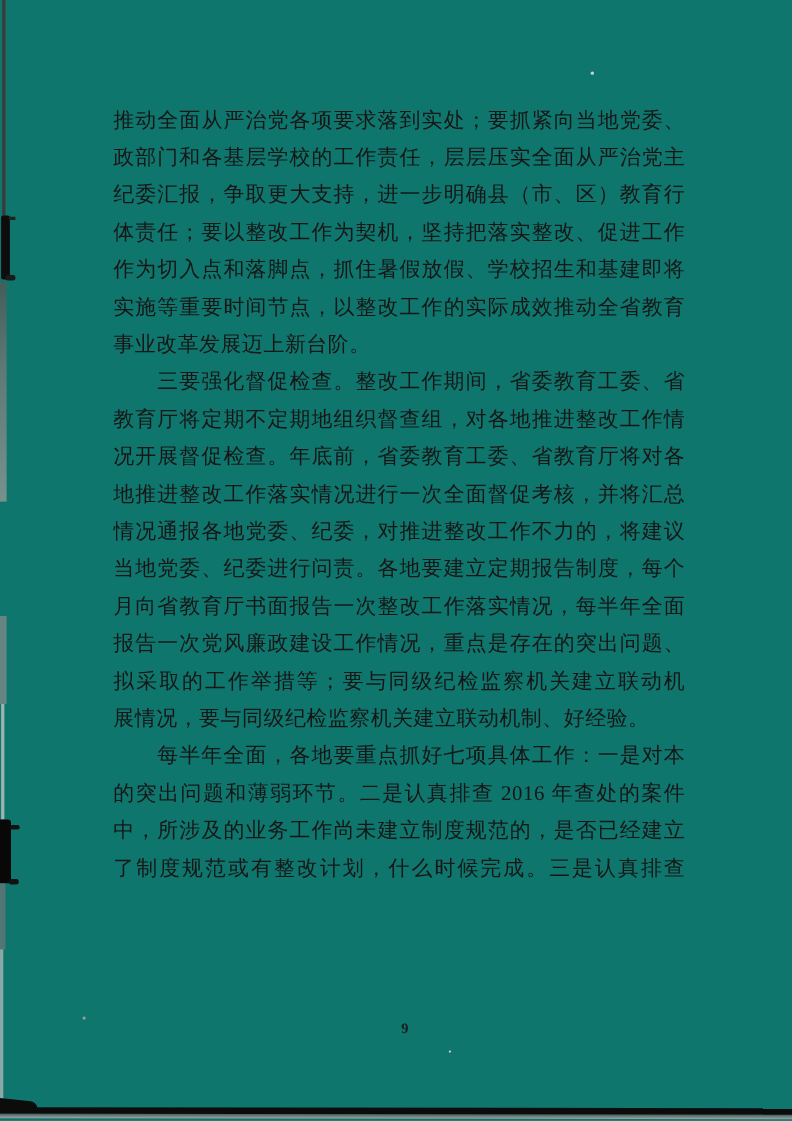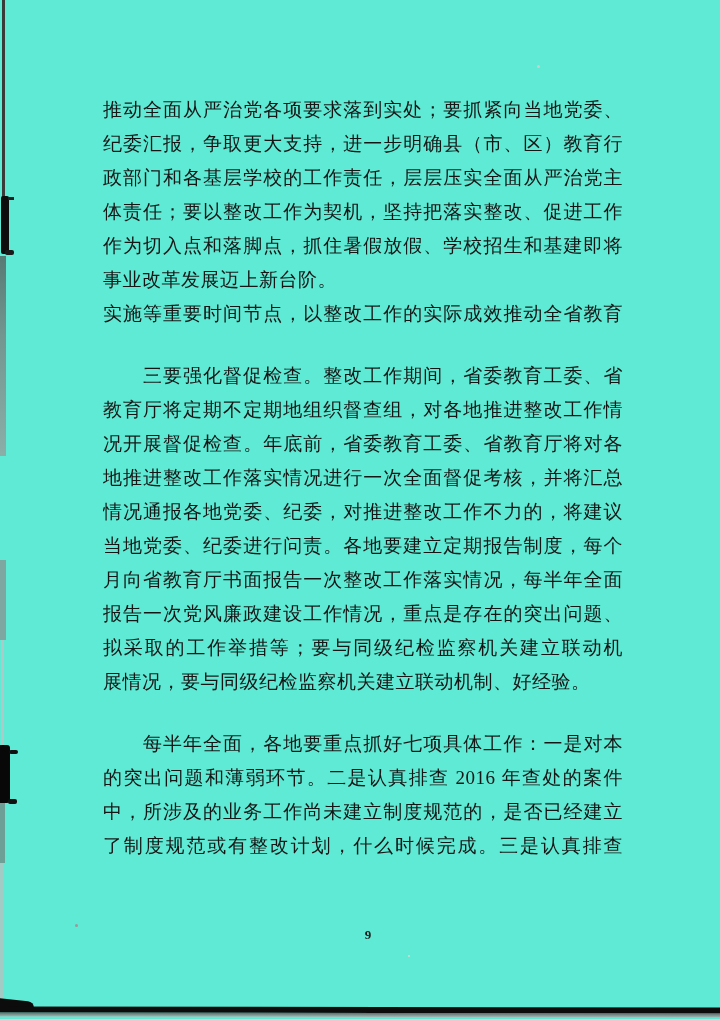--- a/index.html
+++ b/index.html
@@ -4,41 +4,41 @@
 <style>
   html, body {
     margin: 0;
     padding: 0;
     background: #e8e8e8;
   }
   .page {
     position: relative;
     width: 720px;
     height: 1019px;
-    background: #5eead4;
+    background: #0f766e;
     overflow: hidden;
     font-family: "Liberation Serif", "DejaVu Serif", serif;
   }
   .textblock {
     position: absolute;
     left: 103px;
     top: 93px;
     width: 520px;
   }
   .line {
     height: 34px;
     line-height: 34px;
     font-size: 19px;
     color: #161616;
     text-align: justify;
     text-align-last: justify;
     letter-spacing: 0.5px;
     overflow: hidden;
   }
-  .line.indent { padding-left: 40px; margin-top: 28px; }
+  .line.indent { padding-left: 40px; }
   .line.short  { text-align-last: left; }
   .page-number {
     position: absolute;
     left: 352px;
     top: 927px;
     width: 32px;
     text-align: center;
     font-size: 13px;
     font-weight: 700;
     color: #1a1a1a;
@@ -80,26 +80,26 @@
   }
 </style>
 </head>
 <body>
 
 <div class="page">
 
   <div class="textblock" id="textblock">
       <div>
         <div class="line">推动全面从严治党各项要求落到实处；要抓紧向当地党委、</div>
+        <div class="line">政部门和各基层学校的工作责任，层层压实全面从严治党主</div>
         <div class="line">纪委汇报，争取更大支持，进一步明确县（市、区）教育行</div>
-        <div class="line">政部门和各基层学校的工作责任，层层压实全面从严治党主</div>
         <div class="line">体责任；要以整改工作为契机，坚持把落实整改、促进工作</div>
         <div class="line">作为切入点和落脚点，抓住暑假放假、学校招生和基建即将</div>
+        <div class="line">实施等重要时间节点，以整改工作的实际成效推动全省教育</div>
         <div class="line short">事业改革发展迈上新台阶。</div>
-        <div class="line">实施等重要时间节点，以整改工作的实际成效推动全省教育</div>
       </div>
       <div>
         <div class="line indent">三要强化督促检查。整改工作期间，省委教育工委、省</div>
         <div class="line">教育厅将定期不定期地组织督查组，对各地推进整改工作情</div>
         <div class="line">况开展督促检查。年底前，省委教育工委、省教育厅将对各</div>
         <div class="line">地推进整改工作落实情况进行一次全面督促考核，并将汇总</div>
         <div class="line">情况通报各地党委、纪委，对推进整改工作不力的，将建议</div>
         <div class="line">当地党委、纪委进行问责。各地要建立定期报告制度，每个</div>
         <div class="line">月向省教育厅书面报告一次整改工作落实情况，每半年全面</div>
         <div class="line">报告一次党风廉政建设工作情况，重点是存在的突出问题、</div>

